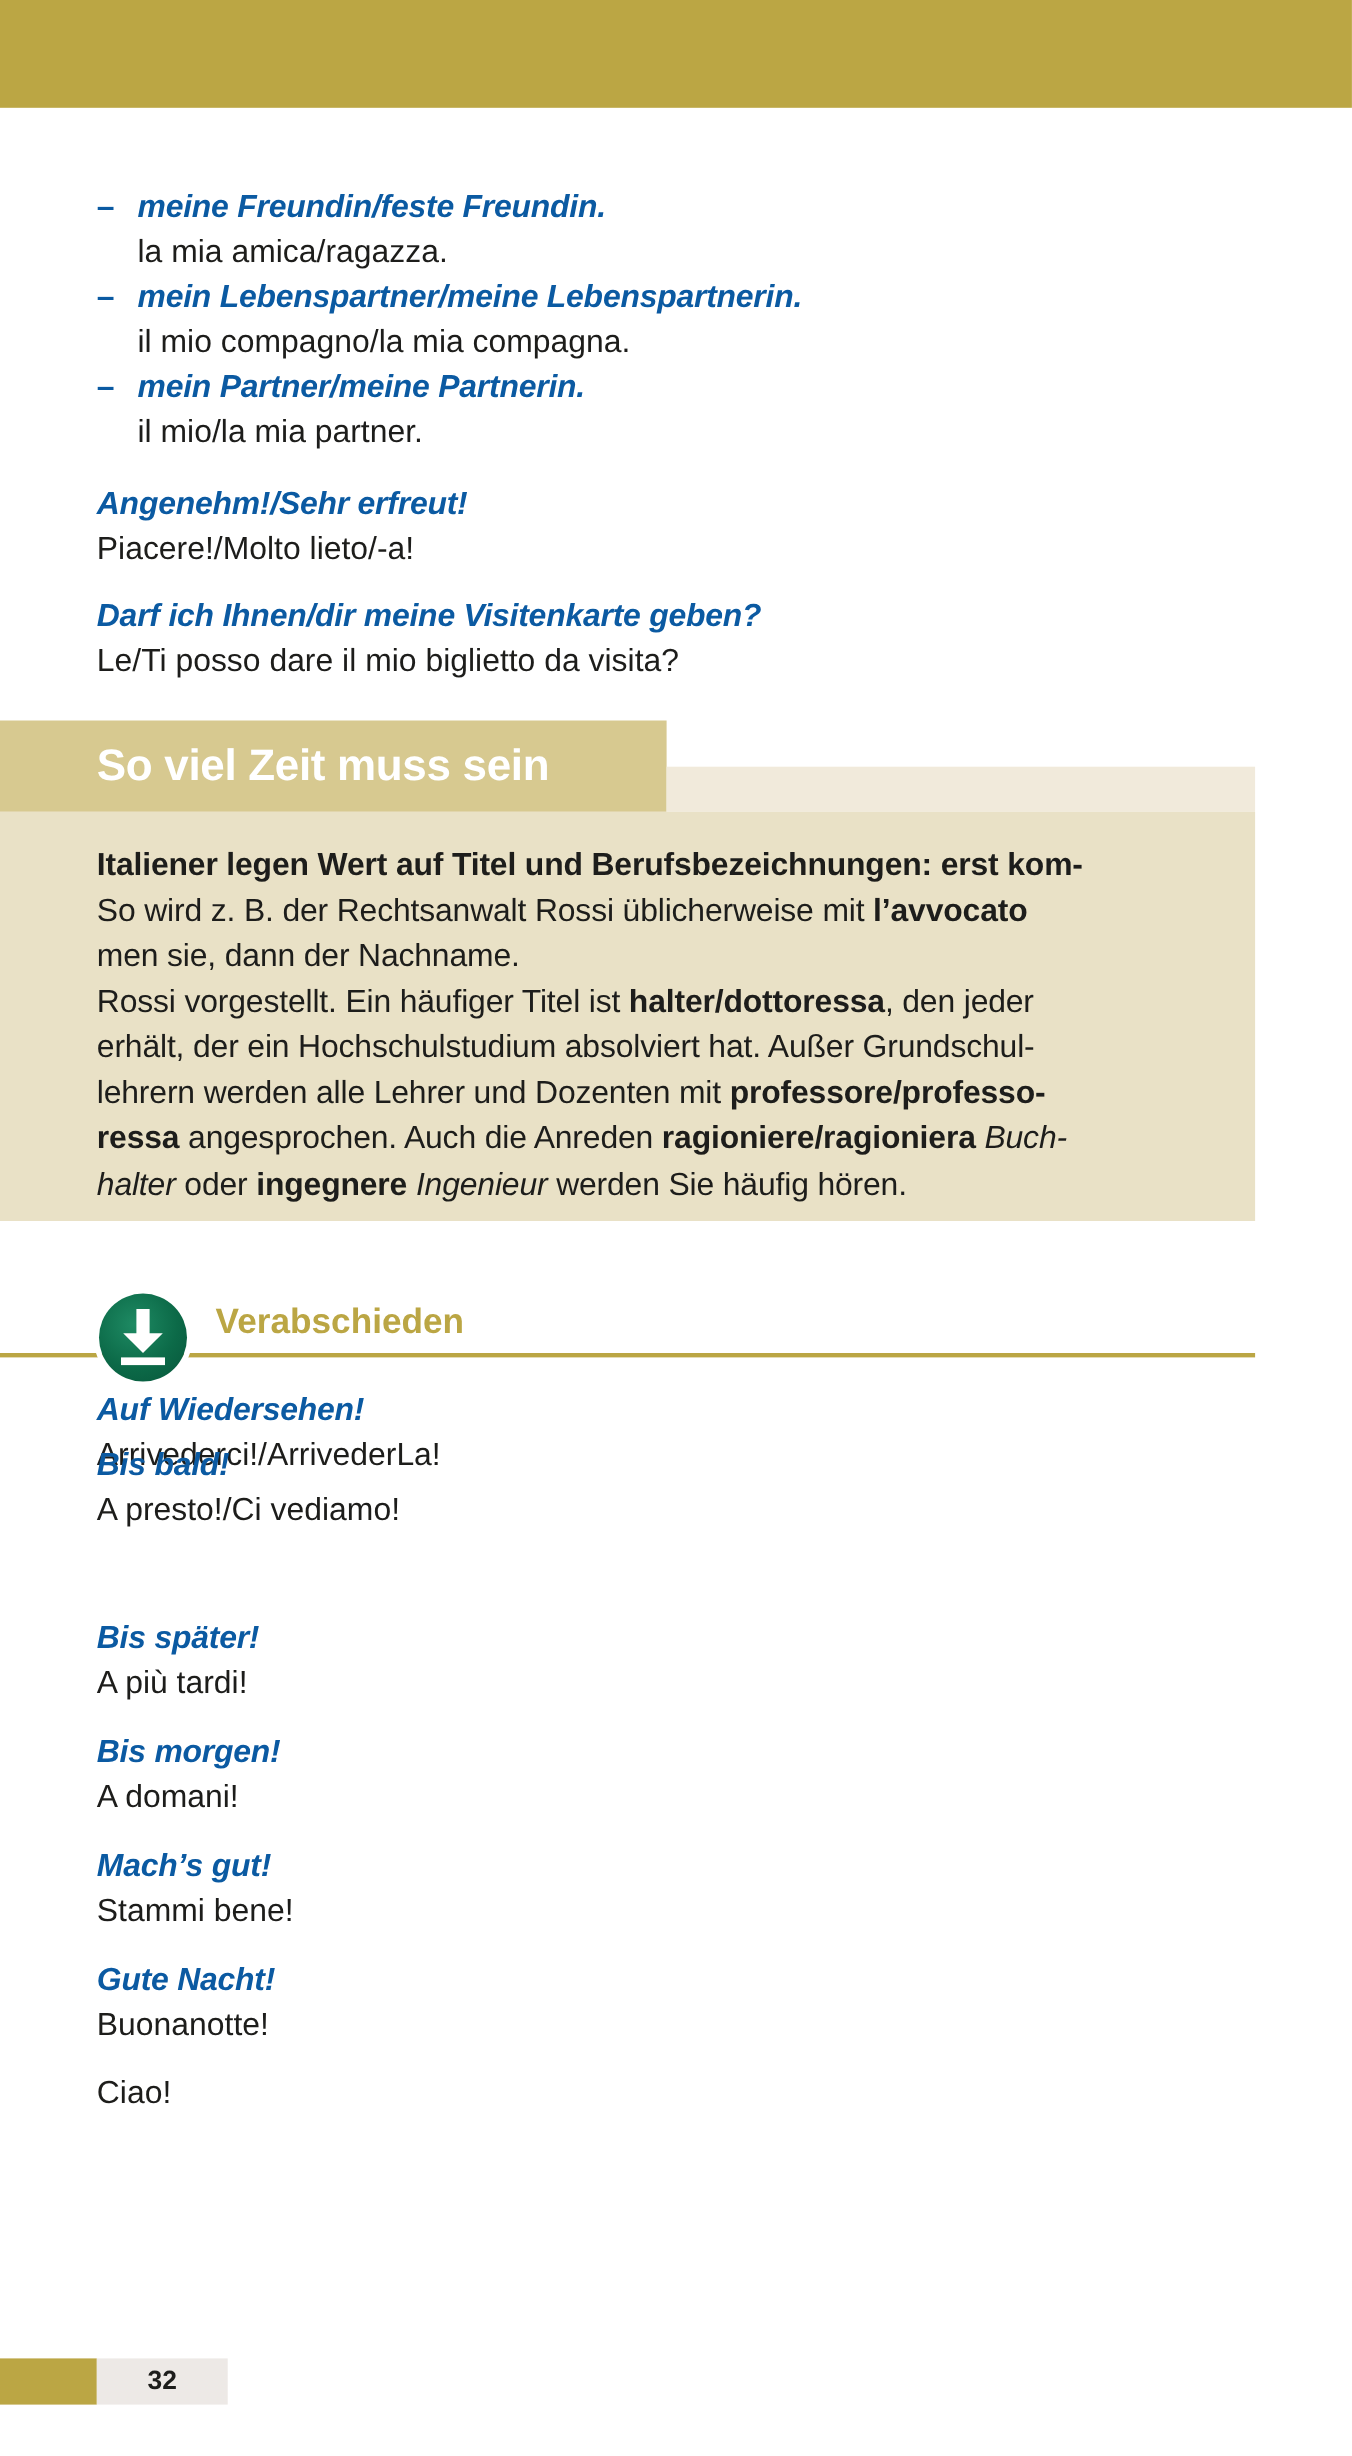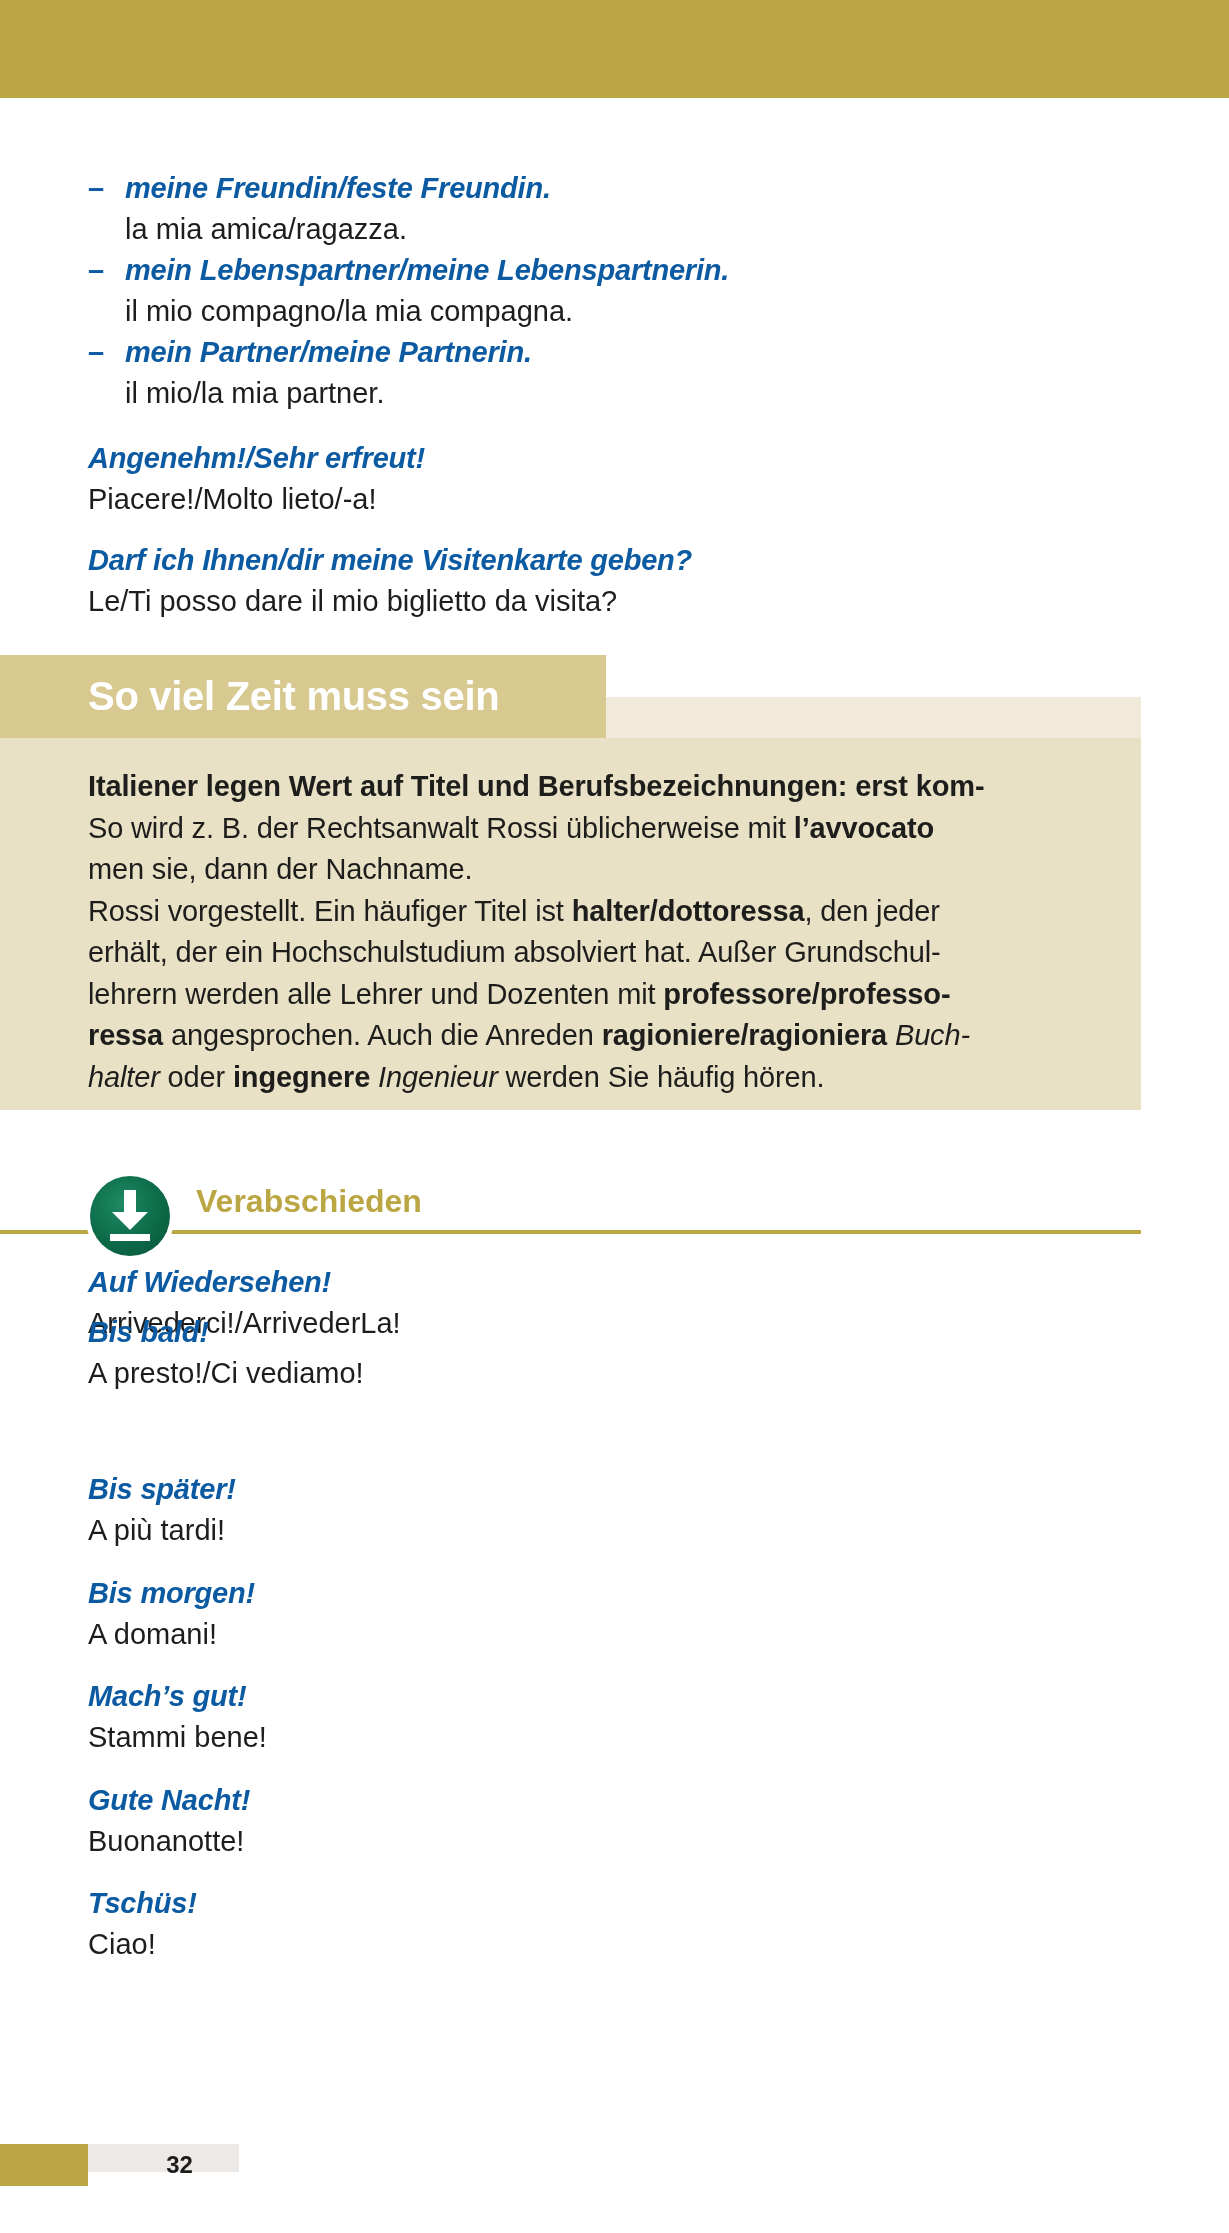--- a/index.html
+++ b/index.html
@@ -29,21 +29,21 @@
   .tip-text i { font-style: italic; }
 
   .sec-rule { position: absolute; left: 0; top: 1230px; width: 1141px; height: 4px; background: #bba644; }
   .sec-icon { position: absolute; left: 90px; top: 1176px; width: 80px; height: 80px; border-radius: 50%;
     background: radial-gradient(circle at 40% 35%, #1e8a63 0%, #0c6a48 55%, #07553a 100%);
     box-shadow: 0 0 0 5px #ffffff; }
   .sec-icon svg { position: absolute; left: 0; top: 0; }
   .sec-title { position: absolute; left: 196px; top: 1180px; color: #bba644; font-weight: bold; font-size: 32px; line-height: 42px; }
 
   .page-no-gold { position: absolute; left: 0; top: 2144px; width: 88px; height: 42px; background: #bba644; }
-  .page-no-box { position: absolute; left: 88px; top: 2144px; width: 119px; height: 28px; background: #ede9e6; text-align: center; font-size: 24px; line-height: 42px; color: #1d1d1b; font-weight: bold; padding-left: 32px; }
+  .page-no-box { position: absolute; left: 88px; top: 2144px; width: 119px; height: 42px; background: #ede9e6; text-align: center; font-size: 24px; line-height: 42px; color: #1d1d1b; font-weight: bold; }
 </style>
 </head>
 <body>
 
 <div class="top-band"></div>
 
 <div class="dash-list">
   <div class="dash-item">
     <span class="dash">–</span>
     <div class="de">meine Freundin/feste Freundin.</div>
@@ -113,18 +113,17 @@
 </div>
 <div class="phrase" style="top:1676px">
   <div class="de">Mach’s gut!</div>
   <div class="it">Stammi bene!</div>
 </div>
 <div class="phrase" style="top:1780px">
   <div class="de">Gute Nacht!</div>
   <div class="it">Buonanotte!</div>
 </div>
 <div class="phrase" style="top:1883px">
-  <div class="de">Tschüs!</div>
   <div class="it">Ciao!</div>
 </div>
 
 <div class="page-no-gold"></div>
 <div class="page-no-box">32</div>
 
 </body></html>

